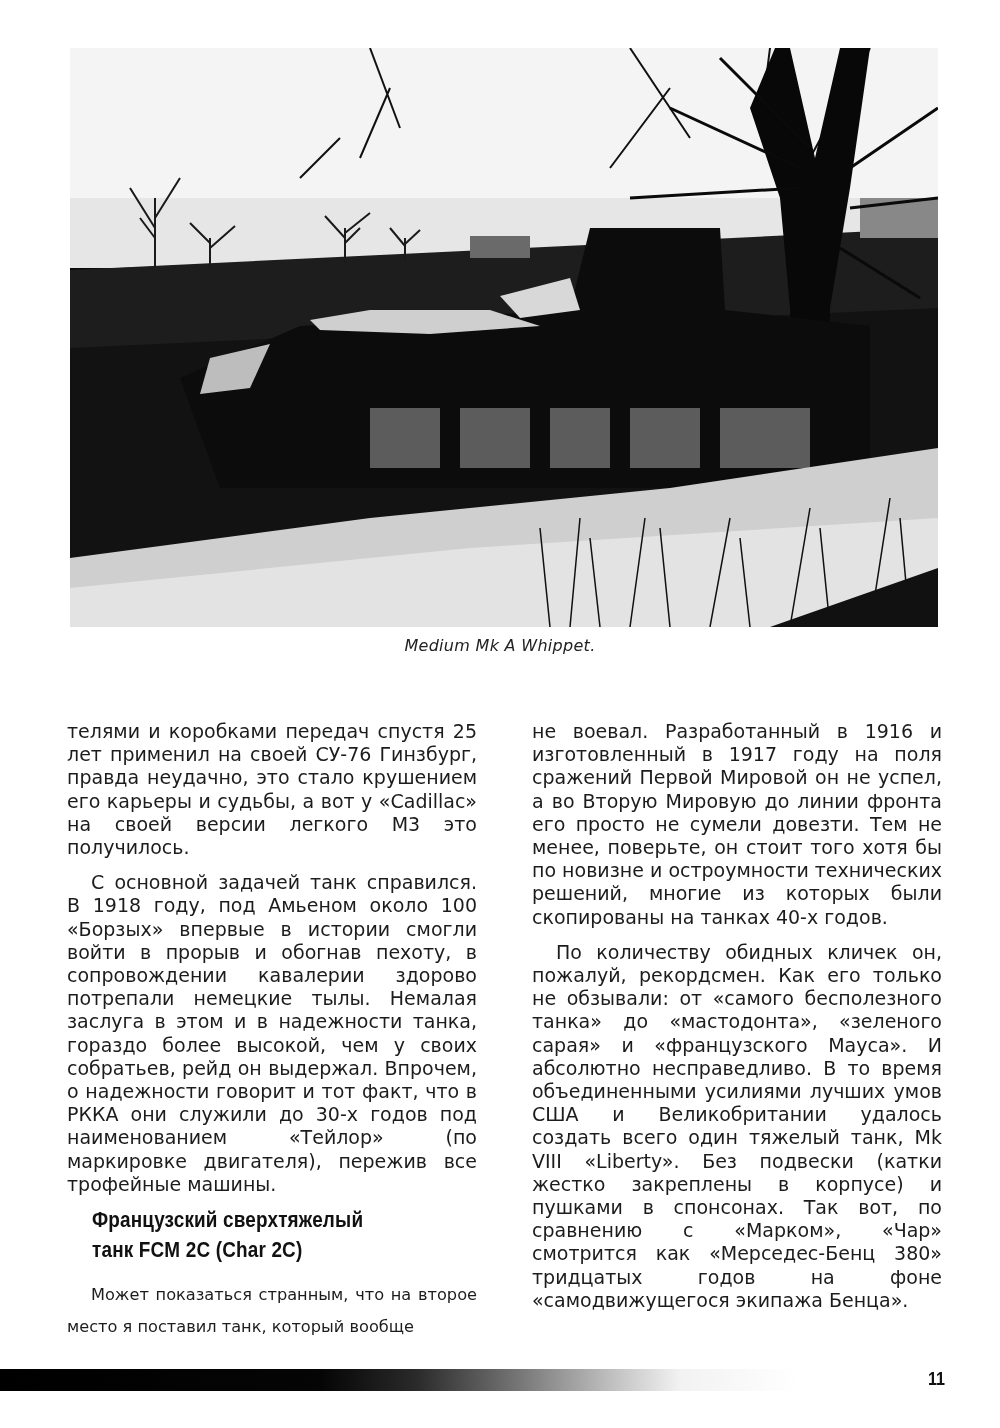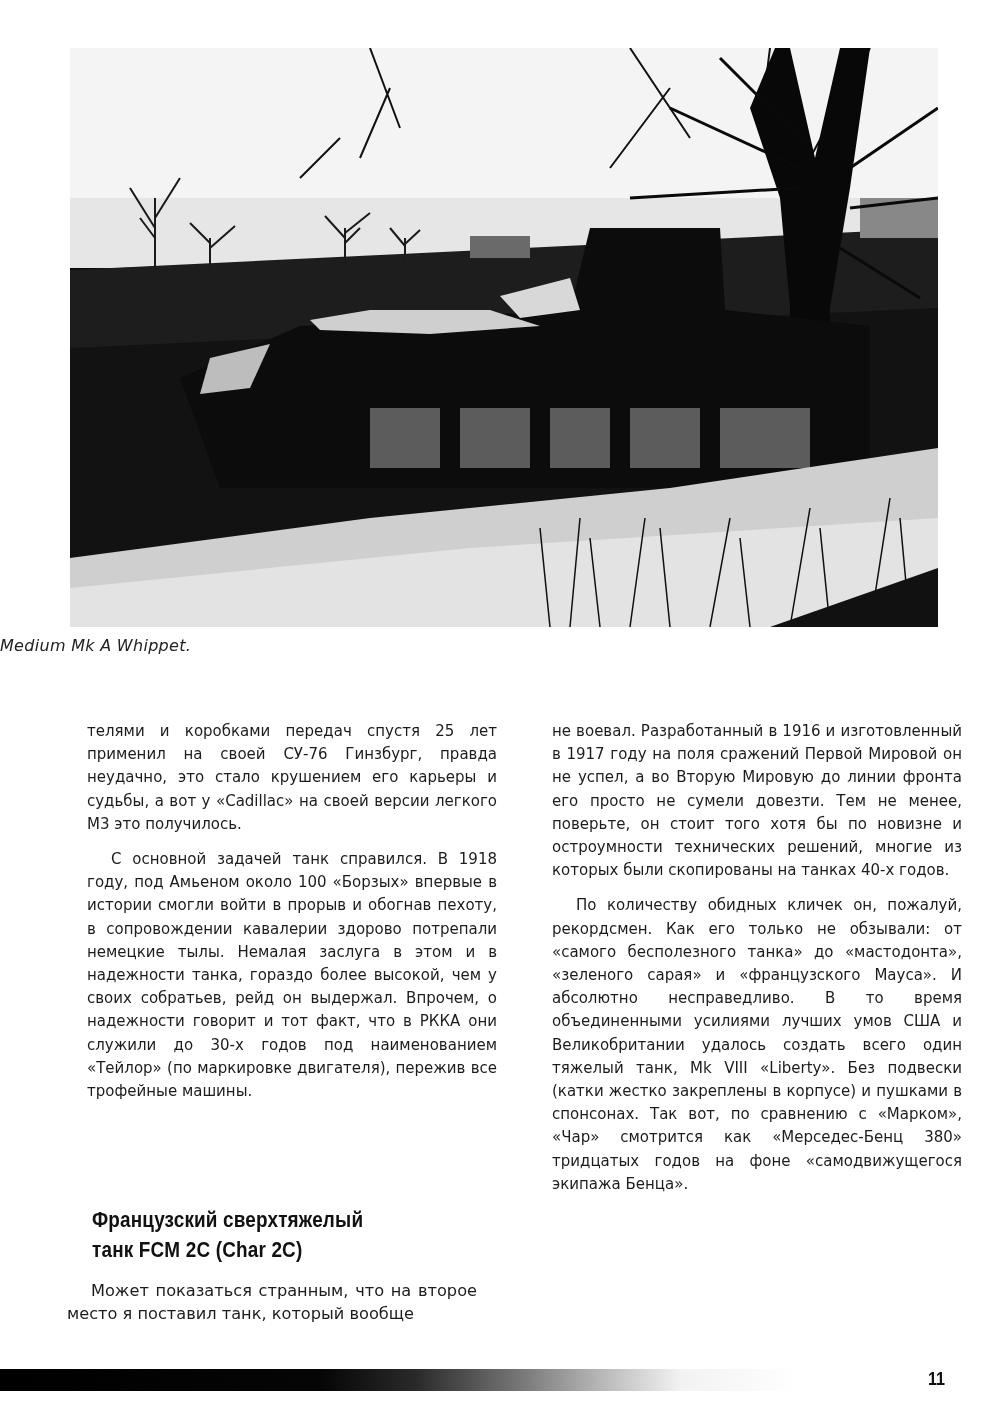--- a/index.html
+++ b/index.html
@@ -1,36 +1,36 @@
 <!DOCTYPE html>
 <html><head>
 <meta charset="utf-8">
 <style>
   html, body { margin: 0; padding: 0; background: #ffffff; }
   body { width: 1000px; height: 1428px; position: relative; overflow: hidden;
          font-family: "DejaVu Sans", sans-serif; color: #1a1a1a; }
   .photo { position: absolute; left: 70px; top: 48px; width: 868px; height: 579px; overflow: hidden;
            background: #0a0a0a; }
   .photo svg { width: 100%; height: 100%; display: block; }
-  .caption { position: absolute; left: 0; width: 1000px; top: 636px; text-align: left;
+  .caption { position: absolute; left: 0; width: 1000px; top: 636px; text-align: center;
              font-style: italic; font-size: 16px; color: #222; letter-spacing: 0.3px; }
-  .col { position: absolute; top: 720px; width: 410px; font-size: 15px; line-height: 23.2px;
-         text-align: justify; color: #1c1c1c; margin-left: 20px; }
+  .col { position: absolute; top: 720px; width: 410px; font-size: 19px; line-height: 23.2px;
+         text-align: justify; color: #1c1c1c; }
   .col.left { left: 67px; }
   .col.right { left: 532px; }
   .col p { margin: 0; }
   .col p.indent { text-indent: 24px; }
   .col p + p { margin-top: 12px; }
   .heading { position: absolute; left: 92px; top: 1205px; width: 380px;
              font-family: "Liberation Sans", sans-serif; font-weight: bold; font-size: 22px;
              line-height: 30px; color: #111; transform: scaleX(0.86); transform-origin: left top;
              letter-spacing: 0.2px; }
   .heading div { white-space: nowrap; }
   .after-heading { position: absolute; left: 67px; top: 1279px; width: 410px; font-size: 16.2px;
-                   line-height: 23px; text-align: justify; color: #1c1c1c; }
+                   line-height: 32px; text-align: justify; color: #1c1c1c; }
   .after-heading p { margin: 0; text-indent: 24px; }
   .footer-bar { position: absolute; left: 0; top: 1369px; width: 800px; height: 22px;
                 background: linear-gradient(to right, #000 0%, #050505 40%, #2a2a2a 52%, #777 65%, #bdbdbd 76%, #f2f2f2 85%, #fff 100%); }
   .page-number { position: absolute; left: 928px; top: 1368px; font-family: "Liberation Sans", sans-serif;
                  font-weight: bold; font-size: 19px; color: #111; transform: scaleX(0.85); transform-origin: left top; }
 </style>
 </head>
 <body>
 
 <div class="photo">

